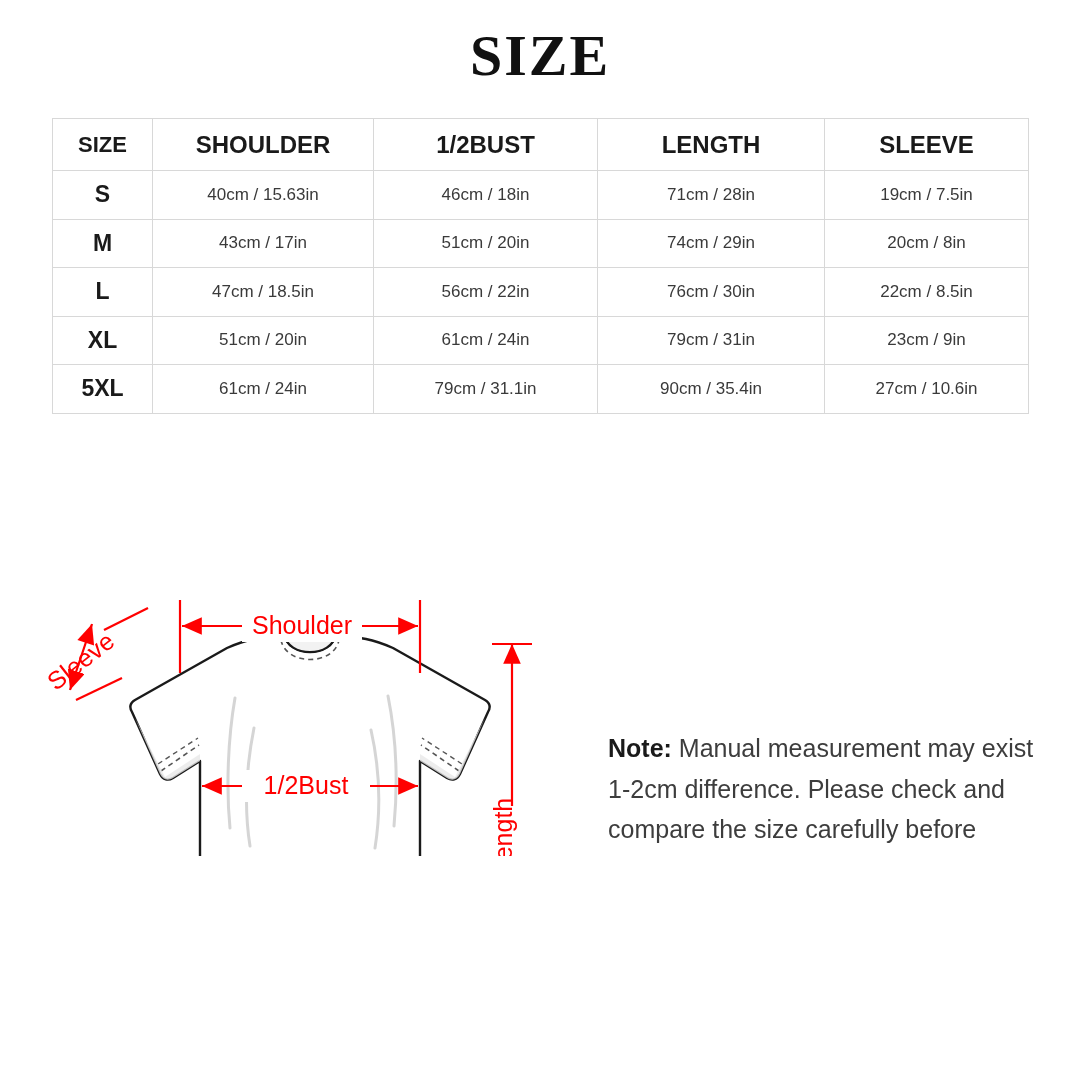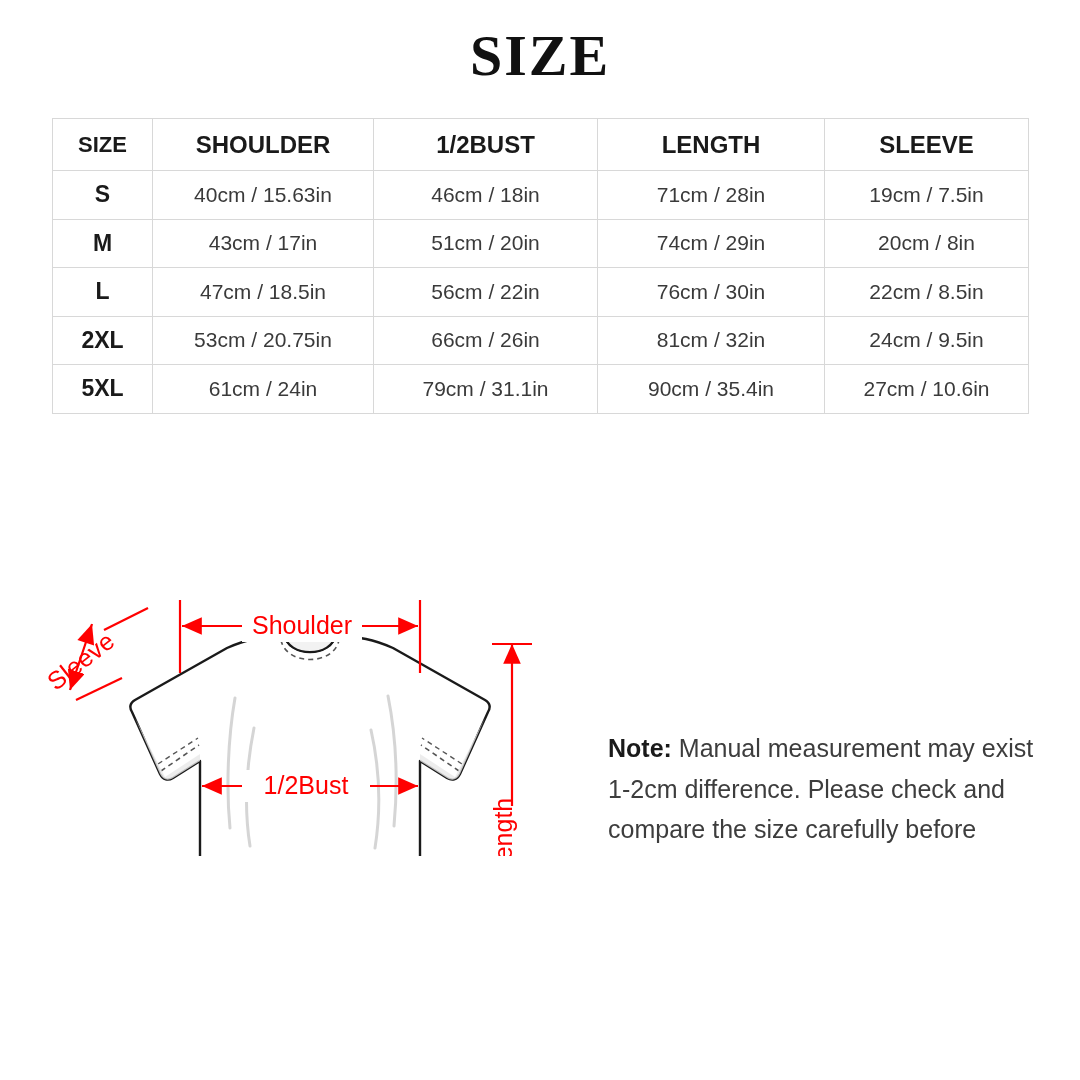--- a/index.html
+++ b/index.html
@@ -56,21 +56,21 @@
     color: #1a1a1a;
     height: 52px;
   }
   #size-table thead th.size-head { font-size: 22px; }
   #size-table td.size-cell {
     font-size: 23px;
     font-weight: 700;
     color: #1a1a1a;
   }
   #size-table td.val {
-    font-size: 21px;
+    font-size: 17px;
     font-weight: 400;
     color: #3a3a3a;
   }
 
   
   #diagram {
     position: absolute;
     top: 578px; left: 0;
     width: 1080px; height: 502px;
   }
@@ -130,25 +130,25 @@
         <td class="val">20cm / 8in</td>
       </tr>
       <tr>
         <td class="size-cell">L</td>
         <td class="val">47cm / 18.5in</td>
         <td class="val">56cm / 22in</td>
         <td class="val">76cm / 30in</td>
         <td class="val">22cm / 8.5in</td>
       </tr>
       <tr>
-        <td class="size-cell">2XL</td>
-        <td class="val">53cm / 20.75in</td>
-        <td class="val">66cm / 26in</td>
-        <td class="val">81cm / 32in</td>
-        <td class="val">24cm / 9.5in</td>
+        <td class="size-cell">XL</td>
+        <td class="val">51cm / 20in</td>
+        <td class="val">61cm / 24in</td>
+        <td class="val">79cm / 31in</td>
+        <td class="val">23cm / 9in</td>
       </tr>
       <tr>
         <td class="size-cell">5XL</td>
         <td class="val">61cm / 24in</td>
         <td class="val">79cm / 31.1in</td>
         <td class="val">90cm / 35.4in</td>
         <td class="val">27cm / 10.6in</td>
       </tr>
     </tbody>
   </table>

